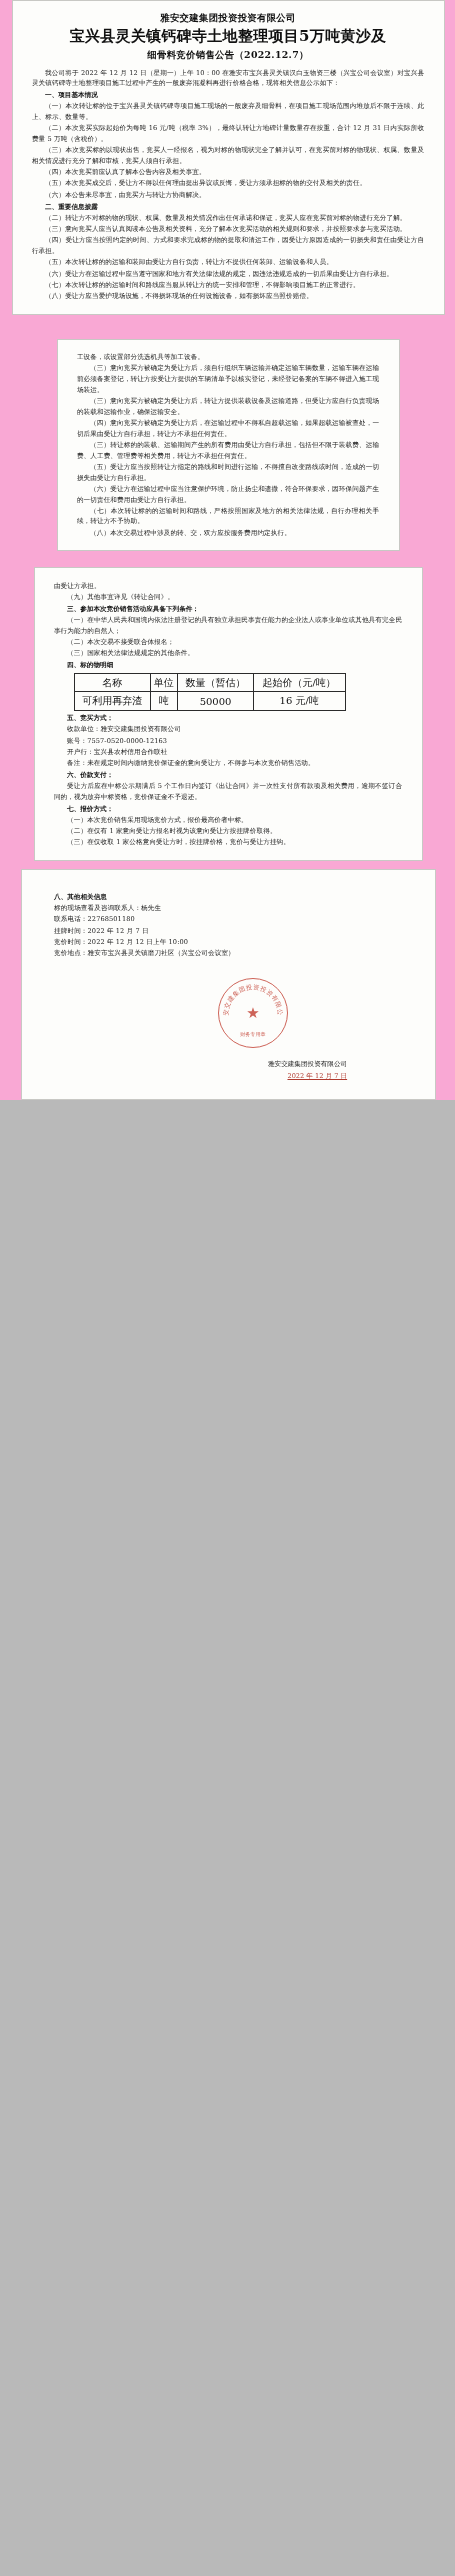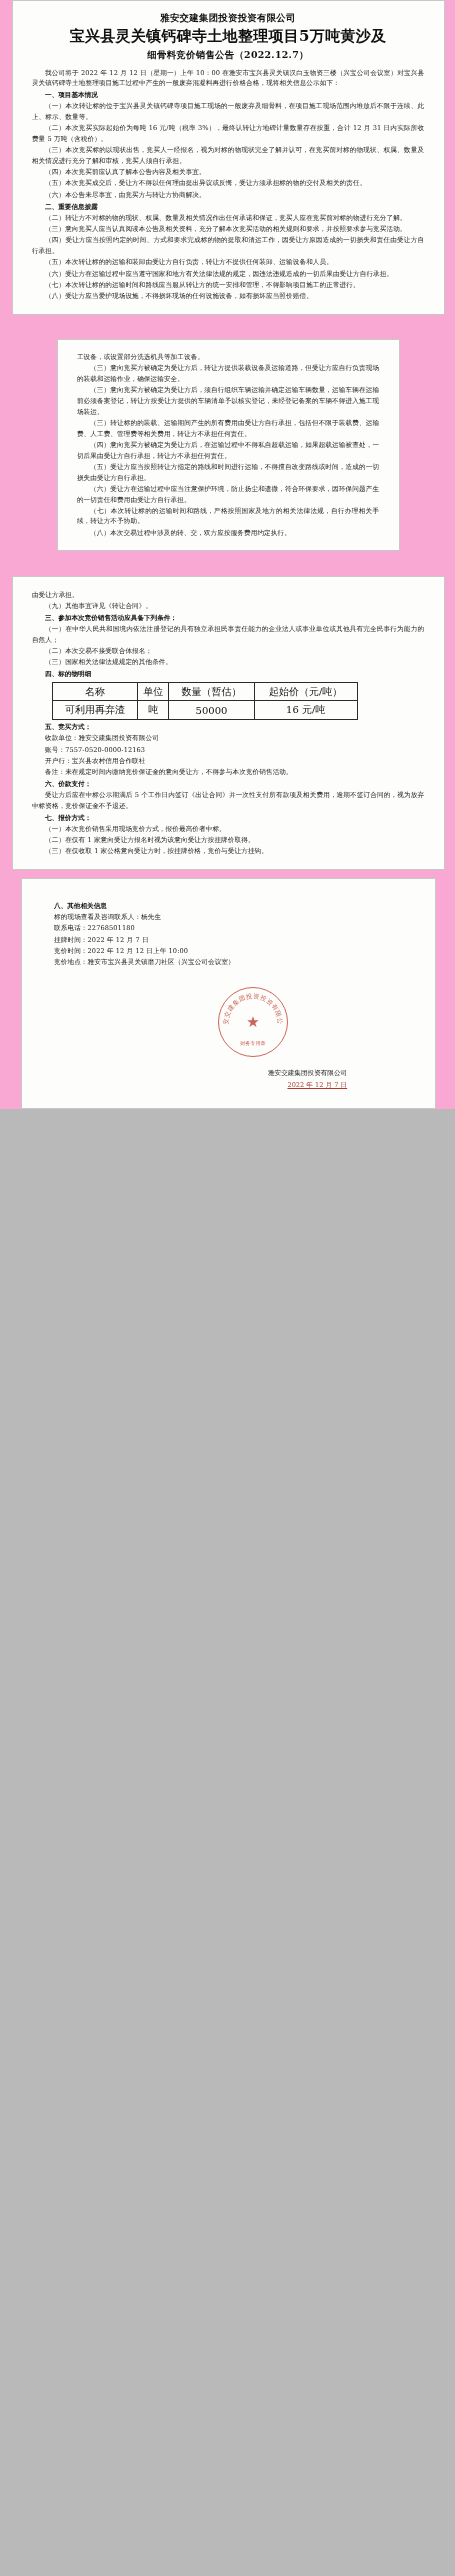--- a/index.html
+++ b/index.html
@@ -20,21 +20,21 @@
   .sheet {
     position: relative;
     background: #fdfdfb;
     margin: 0 auto;
     box-sizing: border-box;
     border: 0.6px solid #c8c8c4;
   }
   
   .sheet-1 { width: 433px; padding: 10.3px 19.4px 11.4px 19.4px; }
   .sheet-2 { width: 343px; padding: 12.5px 19.4px 11.4px 19.4px; margin-top: 24px; }
-  .sheet-3 { width: 433px; padding: 12.5px 19.4px 11.4px 19.4px; margin-top: 25px; }
+  .sheet-3 { width: 389px; padding: 12.5px 19.4px 11.4px 19.4px; margin-top: 16px; }
   .sheet-4 { width: 415px; padding: 12.5px 19.4px 17px 19.4px; margin-top: 8px; }
 
   .title-block {
     text-align: center;
     margin-bottom: 5.7px;
   }
   .t-line {
     font-family: "DejaVu Serif", "Liberation Serif", serif;
     font-weight: bold;
     color: #111;
@@ -164,24 +164,24 @@
     <p class="body indent2">（三）意向竞买人应当认真阅读本公告及相关资料，充分了解本次竞买活动的相关规则和要求，并按照要求参与竞买活动。</p>
     <p class="body indent2">（四）受让方应当按照约定的时间、方式和要求完成标的物的提取和清运工作，因受让方原因造成的一切损失和责任由受让方自行承担。</p>
     <p class="body indent2">（五）本次转让标的的运输和装卸由受让方自行负责，转让方不提供任何装卸、运输设备和人员。</p>
     <p class="body indent2">（六）受让方在运输过程中应当遵守国家和地方有关法律法规的规定，因违法违规造成的一切后果由受让方自行承担。</p>
     <p class="body indent2">（七）本次转让标的的运输时间和路线应当服从转让方的统一安排和管理，不得影响项目施工的正常进行。</p>
     <p class="body indent2">（八）受让方应当爱护现场设施，不得损坏现场的任何设施设备，如有损坏应当照价赔偿。</p>
   </div>
 
   <div class="sheet sheet-2">
     <p class="body">工设备，或设置部分洗选机具等加工设备。</p>
+    <p class="body indent2">（三）意向竞买方被确定为受让方后，须自行组织车辆运输并确定运输车辆数量，运输车辆在运输前必须备案登记，转让方按受让方提供的车辆清单予以核实登记，未经登记备案的车辆不得进入施工现场装运。</p>
     <p class="body indent2">（三）意向竞买方被确定为受让方后，转让方提供装载设备及运输道路，但受让方应自行负责现场的装载和运输作业，确保运输安全。</p>
-    <p class="body indent2">（三）意向竞买方被确定为受让方后，须自行组织车辆运输并确定运输车辆数量，运输车辆在运输前必须备案登记，转让方按受让方提供的车辆清单予以核实登记，未经登记备案的车辆不得进入施工现场装运。</p>
+    <p class="body indent2">（四）意向竞买方被确定为受让方后，在运输过程中不得私自超载运输，如果超载运输被查处，一切后果由受让方自行承担，转让方不承担任何责任。</p>
     <p class="body indent2">（三）转让标的的装载、运输期间产生的所有费用由受让方自行承担，包括但不限于装载费、运输费、人工费、管理费等相关费用，转让方不承担任何责任。</p>
-    <p class="body indent2">（四）意向竞买方被确定为受让方后，在运输过程中不得私自超载运输，如果超载运输被查处，一切后果由受让方自行承担，转让方不承担任何责任。</p>
     <p class="body indent2">（五）受让方应当按照转让方指定的路线和时间进行运输，不得擅自改变路线或时间，造成的一切损失由受让方自行承担。</p>
     <p class="body indent2">（六）受让方在运输过程中应当注意保护环境，防止扬尘和遗撒，符合环保要求，因环保问题产生的一切责任和费用由受让方自行承担。</p>
     <p class="body indent2">（七）本次转让标的的运输时间和路线，严格按照国家及地方的相关法律法规，自行办理相关手续，转让方不予协助。</p>
     <p class="body indent2">（八）本次交易过程中涉及的转、交，双方应按服务费用约定执行。</p>
   </div>
 
   <div class="sheet sheet-3">
     <p class="body">由受让方承担。</p>
     <p class="body indent2">（九）其他事宜详见《转让合同》。</p>
 

